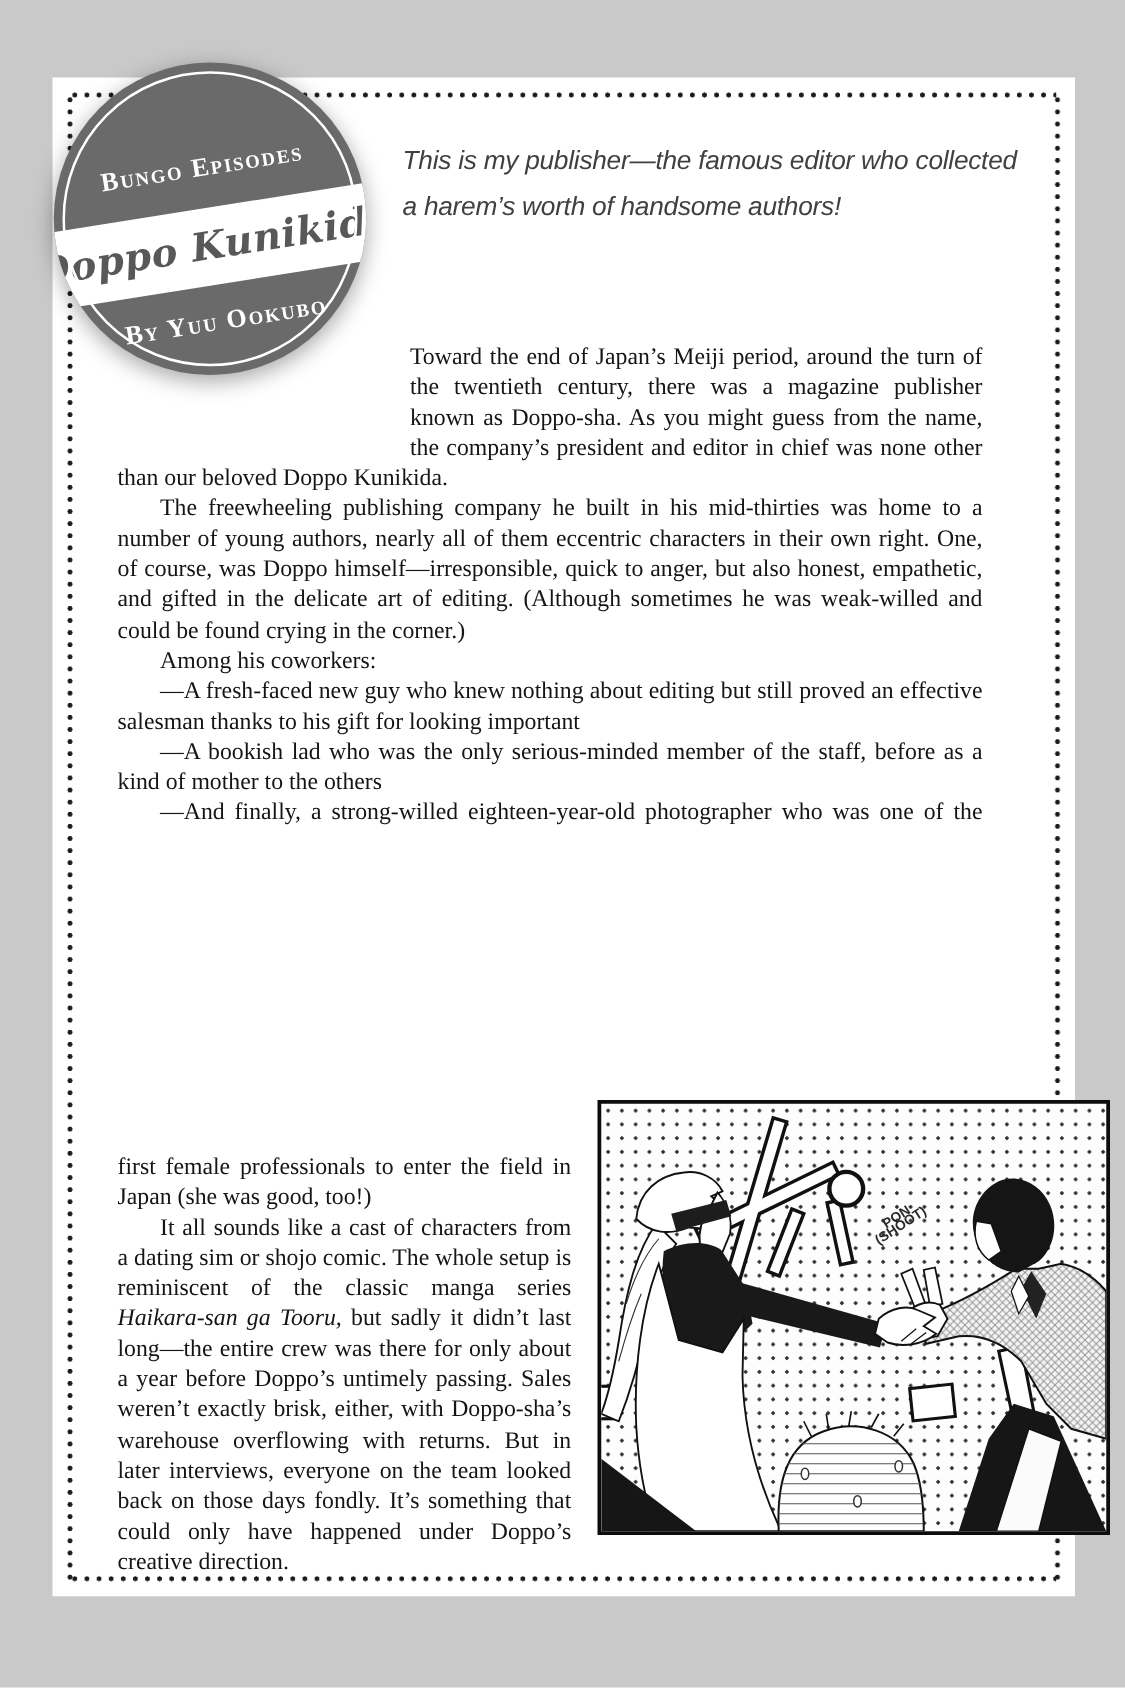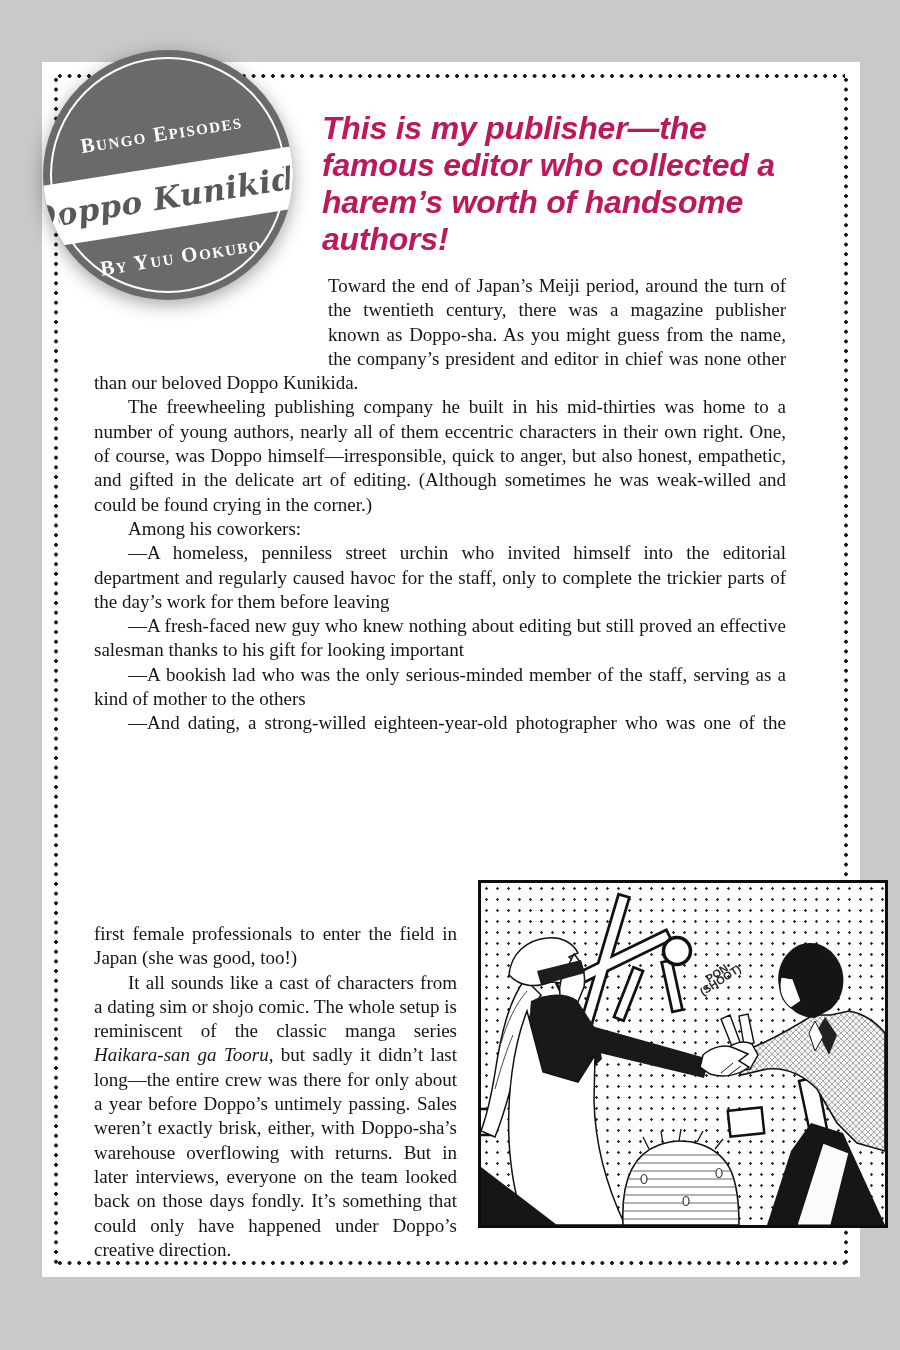--- a/index.html
+++ b/index.html
@@ -65,22 +65,22 @@
     position:absolute;left:0;right:0;top:192px;height:30px;
     text-align:center;color:#ffffff;
     font-family:"Liberation Serif",serif;font-variant:small-caps;
     font-weight:700;font-size:21px;letter-spacing:1.5px;line-height:30px;
   }
 
   
   .headline{
     position:absolute;left:280px;top:48px;width:492px;z-index:2;
     font-family:"Liberation Sans",sans-serif;
-    font-style:italic;font-weight:700;
-    font-size:32px;line-height:37px;color:#be185d;
+    font-style:italic;font-weight:400;
+    font-size:21px;line-height:37px;color:#404040;
     letter-spacing:-0.2px;
   }
 
   
   .col{
     position:absolute;z-index:2;
     color:#151515;
     font-size:19px;line-height:24.3px;
     text-align:justify;
     margin-top:16px;
@@ -125,24 +125,23 @@
     </div>
   </div>
 
   <div class="headline">This is my publisher—the famous editor who collected a harem’s worth of handsome authors!</div>
 
   <div class="col col-wide" id="wide-col">
     <div class="badge-spacer"></div>
   <p class=""><span>Toward the end of Japan’s Meiji period, around the turn of the twentieth century, there was a magazine publisher known as Doppo-sha. As you might guess from the name, the company’s president and editor in chief was none other than our beloved Doppo Kunikida.</span></p>
       <p class="indent"><span>The freewheeling publishing company he built in his mid-thirties was home to a number of young authors, nearly all of them eccentric characters in their own right. One, of course, was Doppo himself—irresponsible, quick to anger, but also honest, empathetic, and gifted in the delicate art of editing. (Although sometimes he was weak-willed and could be found crying in the corner.)</span></p>
       <p class="indent"><span>Among his coworkers:</span></p>
-      <p class="indent"><span>—A homeless, penniless street urchin who invited himself into the editorial department and regularly caused havoc for the staff, only to complete the trickier parts of the day’s work for them before leaving</span></p>
       <p class="indent"><span>—A fresh-faced new guy who knew nothing about editing but still proved an effective salesman thanks to his gift for looking important</span></p>
-      <p class="indent"><span>—A bookish lad who was the only serious-minded member of the staff, serving as a kind of mother to the others</span></p>
-      <p class="indent force-justify"><span>—And dating, a strong-willed eighteen-year-old photographer who was one of the</span></p>
+      <p class="indent"><span>—A bookish lad who was the only serious-minded member of the staff, before as a kind of mother to the others</span></p>
+      <p class="indent force-justify"><span>—And finally, a strong-willed eighteen-year-old photographer who was one of the</span></p>
     </div>
 
   <div class="col col-narrow" id="narrow-col">
       <p class=""><span>first female professionals to enter the field in Japan (she was good, too!)</span></p>
       <p class="indent"><span>It all sounds like a cast of characters from a dating sim or shojo comic. The whole setup is reminiscent of the classic manga series </span><i>Haikara-san ga Tooru</i><span>, but sadly it didn’t last long—the entire crew was there for only about a year before Doppo’s untimely passing. Sales weren’t exactly brisk, either, with Doppo-sha’s warehouse overflowing with returns. But in later interviews, everyone on the team looked back on those days fondly. It’s something that could only have happened under Doppo’s creative direction.</span></p>
     </div>
 
   <div class="manga-panel">
     <svg width="404" height="342" viewBox="0 0 404 342">
       <defs>

